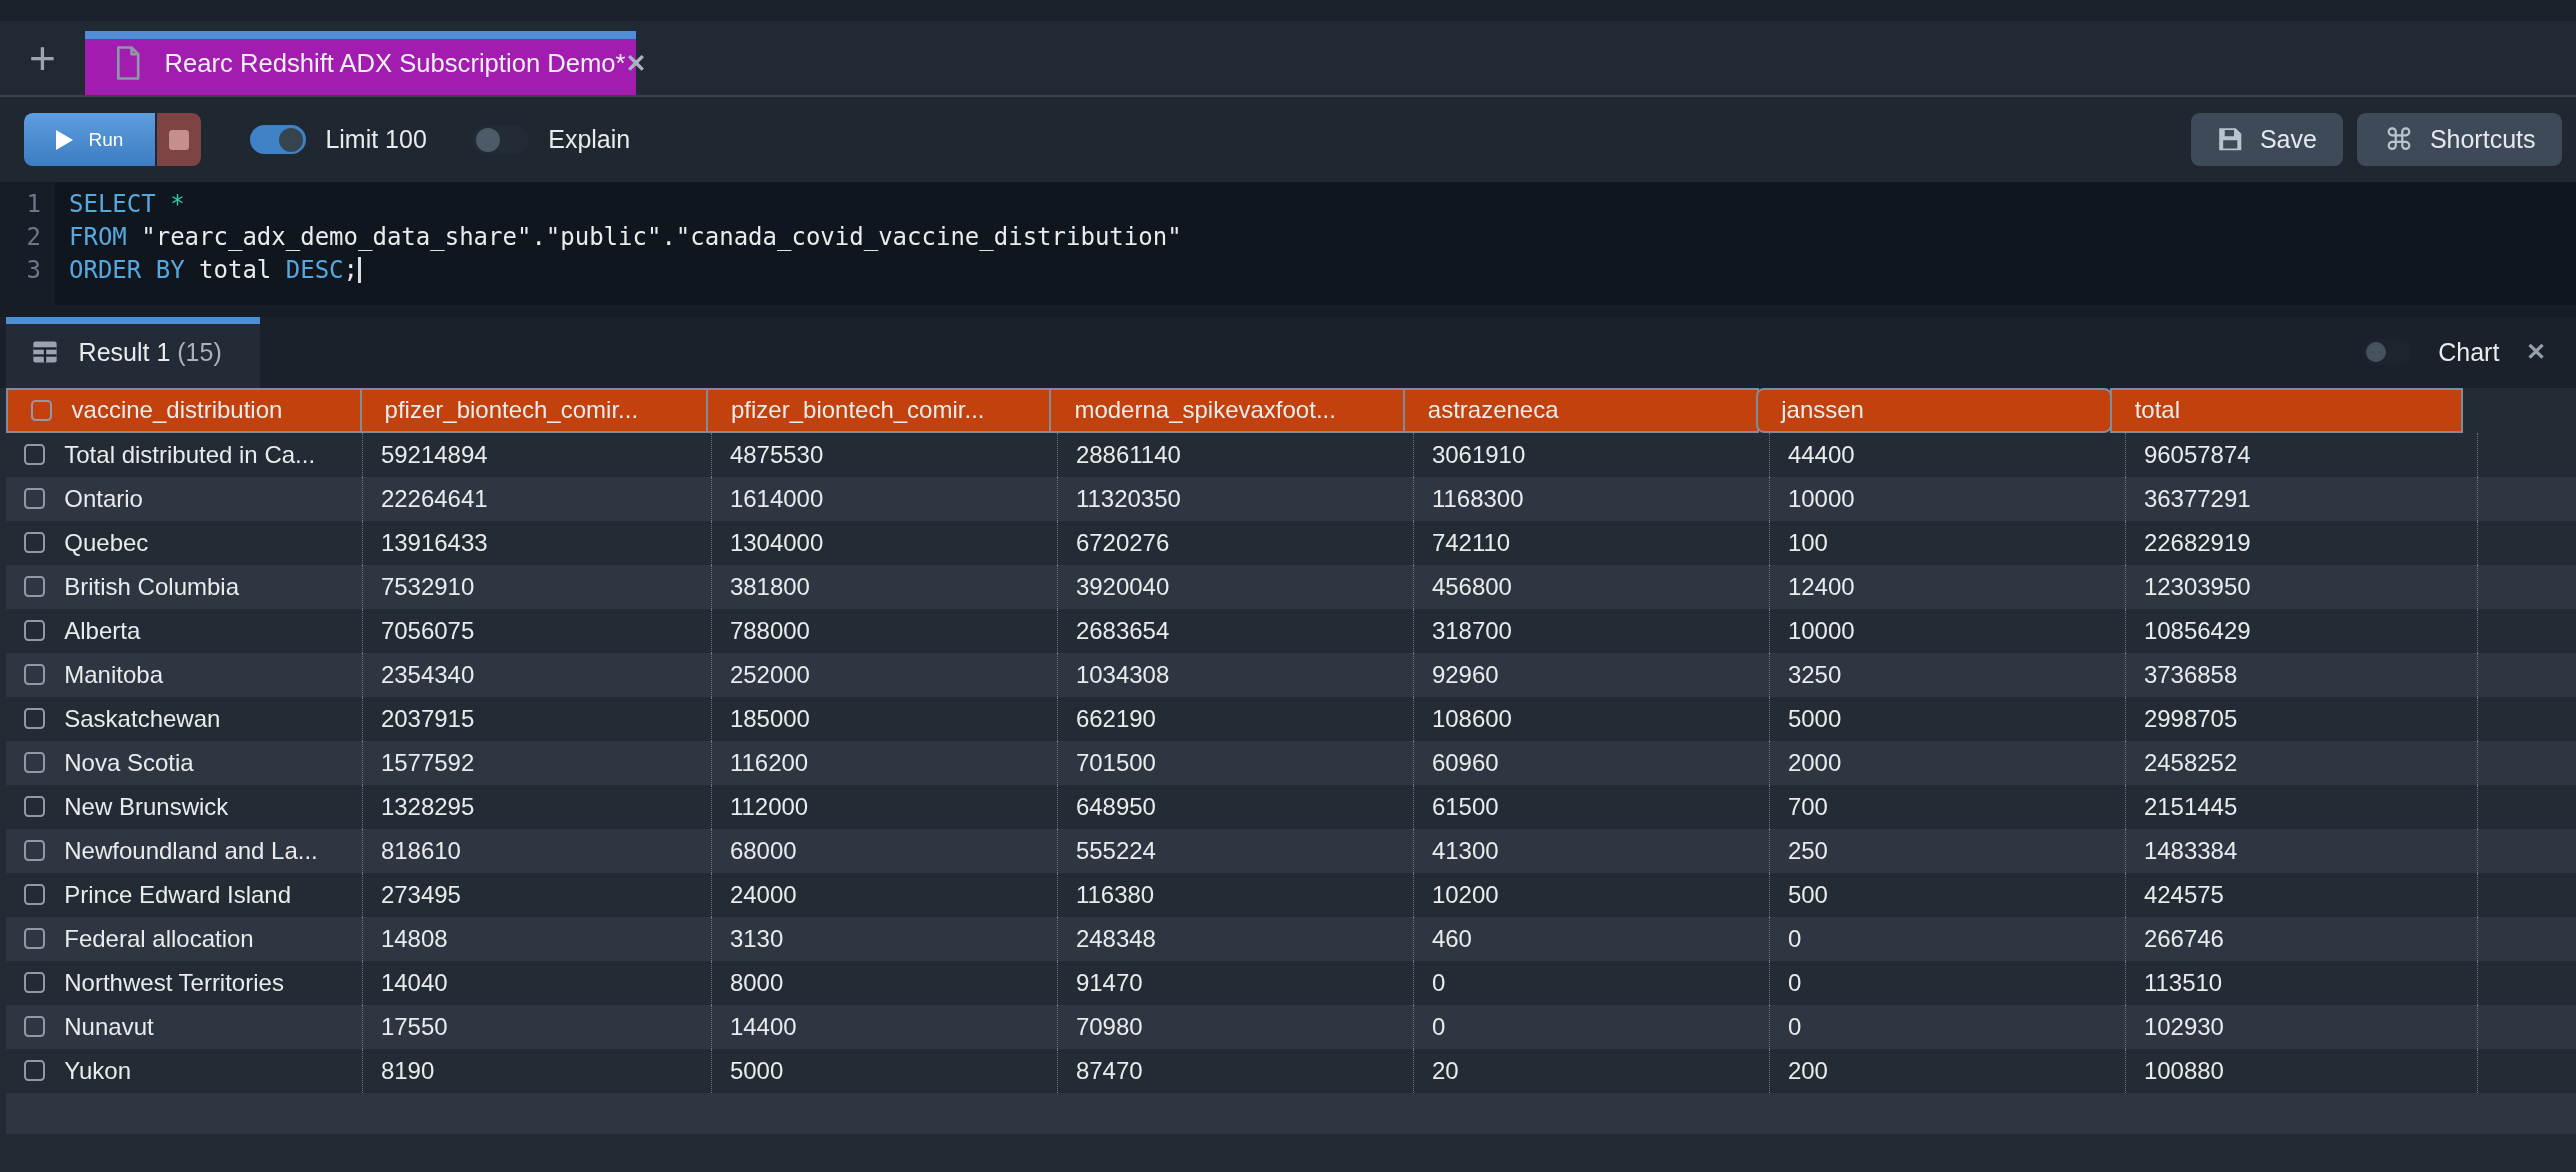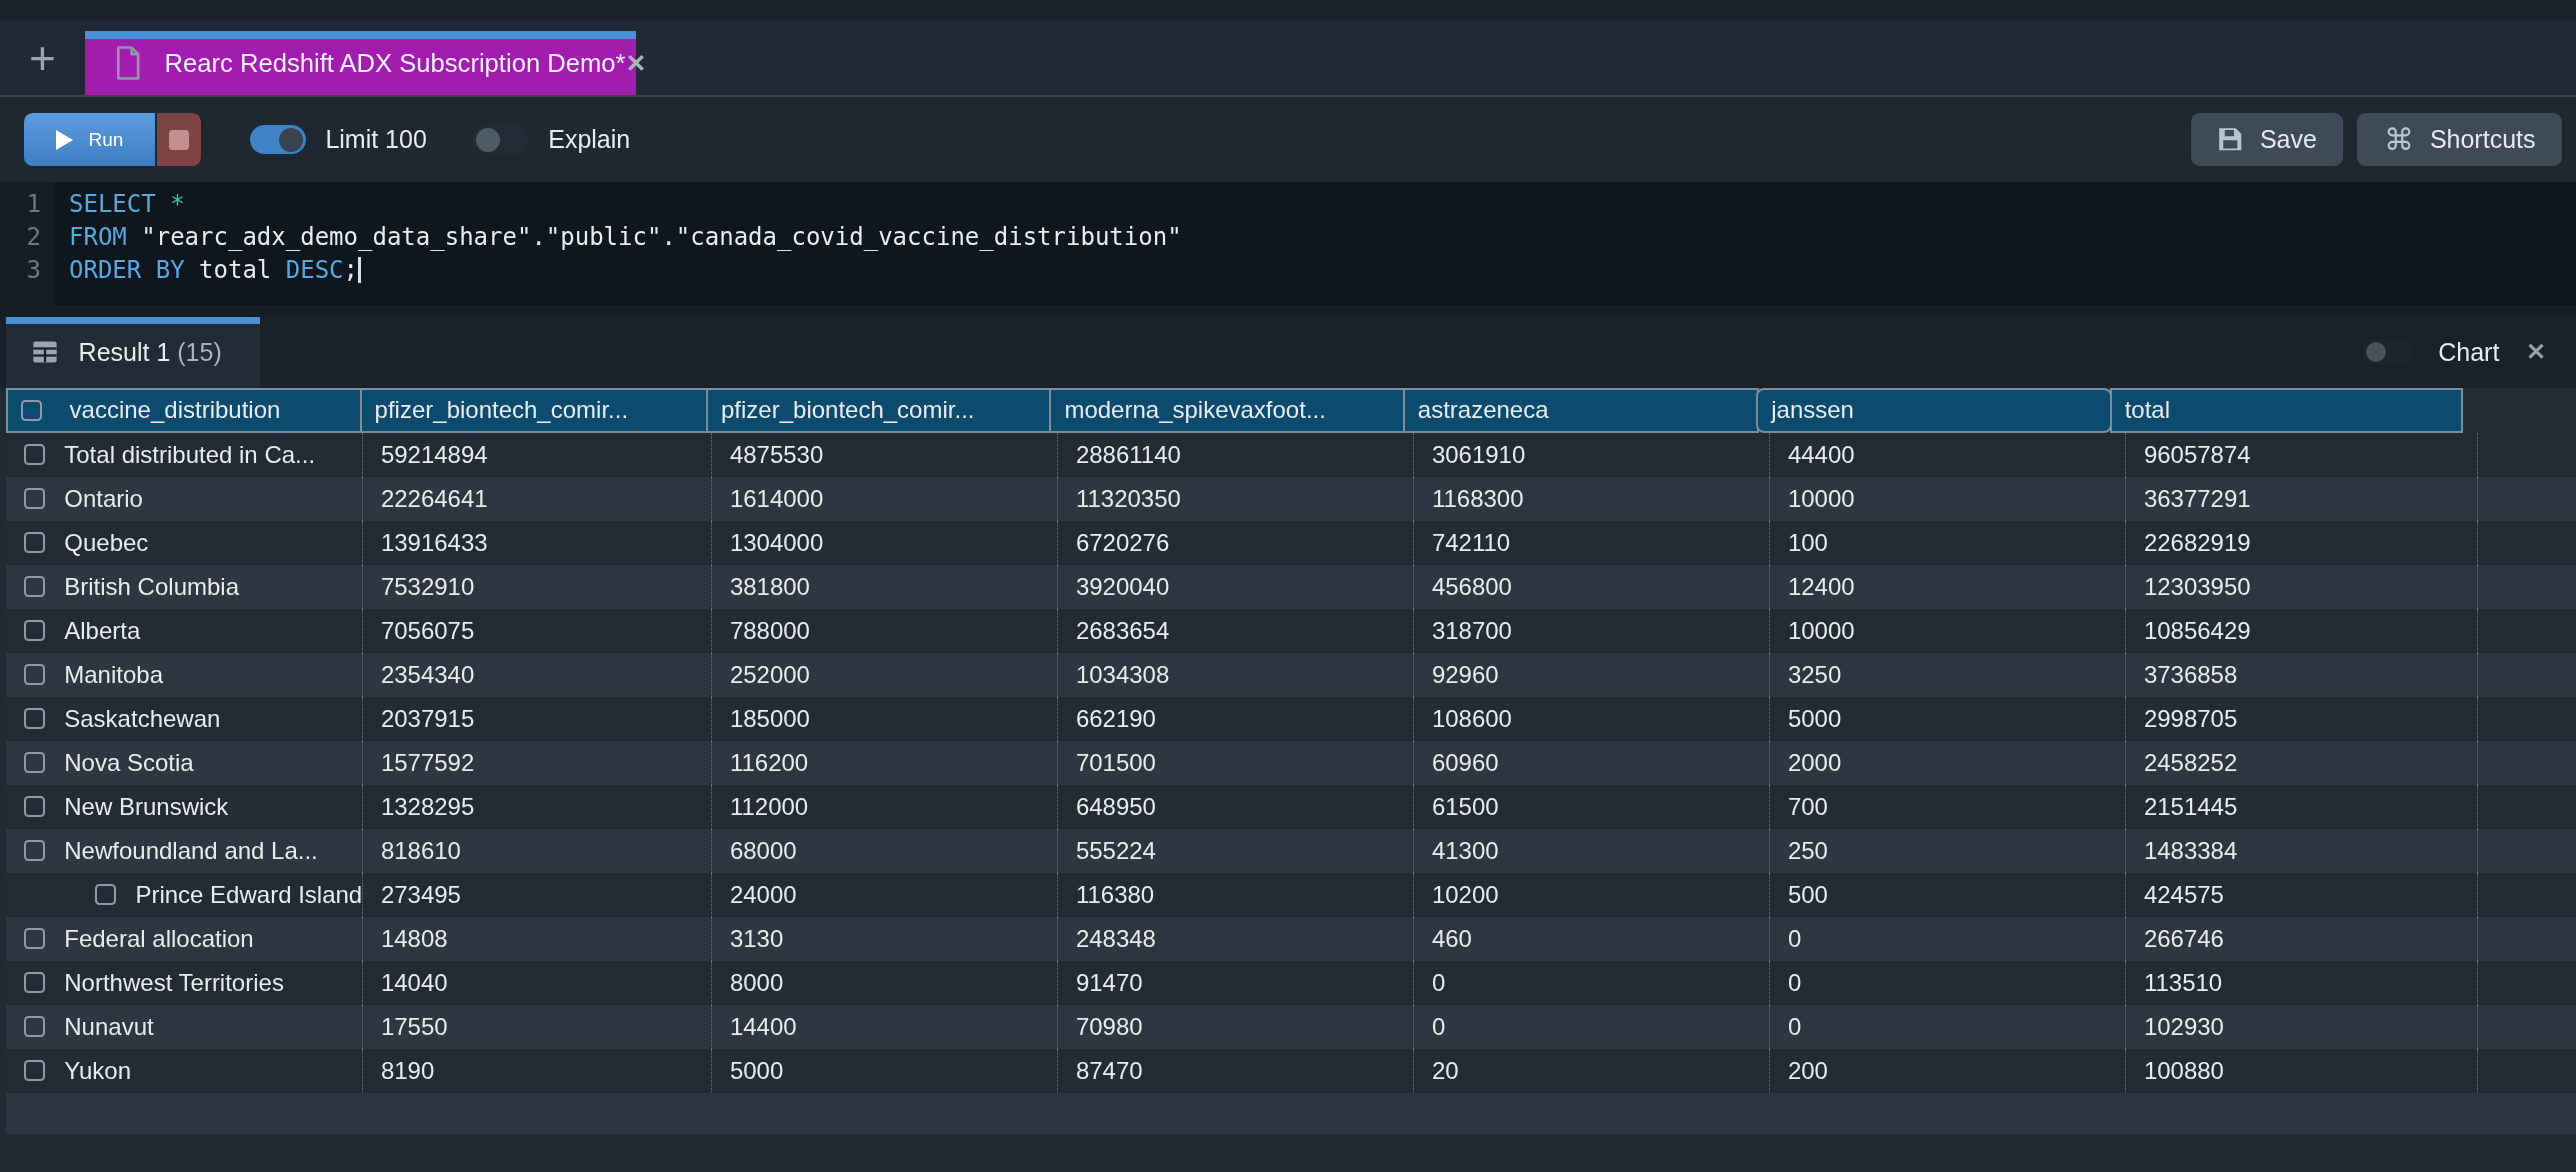--- a/index.html
+++ b/index.html
@@ -69,22 +69,22 @@
   .toggle.sm { width:49px; height:25.6px; border-radius:13.2px; }
   .toggle.sm .knob { top:2.6px; width:20px; height:20px; }
   .toggle.sm.off { background:#1c242e; }
   .toggle.sm.off .knob { background:#46525f; }
   .chart-label { font-size:25px; margin-left:26.5px; }
   .results-close { margin-left:26.5px; color:#93a0ad; font-size:24px; font-weight:bold; cursor:pointer; }
 
   
   .grid { background:#222a33; }
   .hdr-row { display:flex; height:45px; margin-left:6.2px; }
-  .hdr-cell { background:#0c4a6e; border:2.6px solid #7e8d9d; display:flex; align-items:center;
-    padding-left:13px; font-size:24px; color:#e9ebed; white-space:nowrap; overflow:hidden; cursor:pointer;gap:8px; }
+  .hdr-cell { background:#c2410c; border:2.6px solid #7e8d9d; display:flex; align-items:center;
+    padding-left:23px; font-size:24px; color:#e9ebed; white-space:nowrap; overflow:hidden; cursor:pointer; }
   .hdr-cell + .hdr-cell { margin-left:-2.6px; }
   .hdr-fill { flex:1; background:#232b35; }
   .checkbox { width:21px; height:21px; border:2.6px solid #8c9aa9; border-radius:4.4px; flex:0 0 auto;
     margin-right:19.4px; cursor:pointer; background:transparent; }
   .body-row { display:flex; height:44px; margin-left:6.2px; }
   .body-row.odd  > div { background:#232b34; }
   .body-row.even > div { background:#2d3641; }
   .cell { display:flex; align-items:center; padding-left:17.7px; font-size:24px; color:#e9ebed;
     white-space:nowrap; overflow:hidden; }
   .cell + .cell { border-left:1.8px dotted #6b7685; }
@@ -450,21 +450,21 @@
         </div>
         <div class="cell" style="width: 356px;">
           <span>250</span>
         </div>
         <div class="cell last" style="width: 353px;">
           <span>1483384</span>
         </div>
         <div class="row-fill"></div>
       </div>
       <div class="body-row odd">
-        <div class="cell" style="width: 356px; justify-content: flex-end;">
+        <div class="cell" style="width: 356px;">
           <div class="checkbox"></div>
           <span>Prince Edward Island</span>
         </div>
         <div class="cell" style="width: 349px;">
           <span>273495</span>
         </div>
         <div class="cell" style="width: 346px;">
           <span>24000</span>
         </div>
         <div class="cell" style="width: 356px;">

